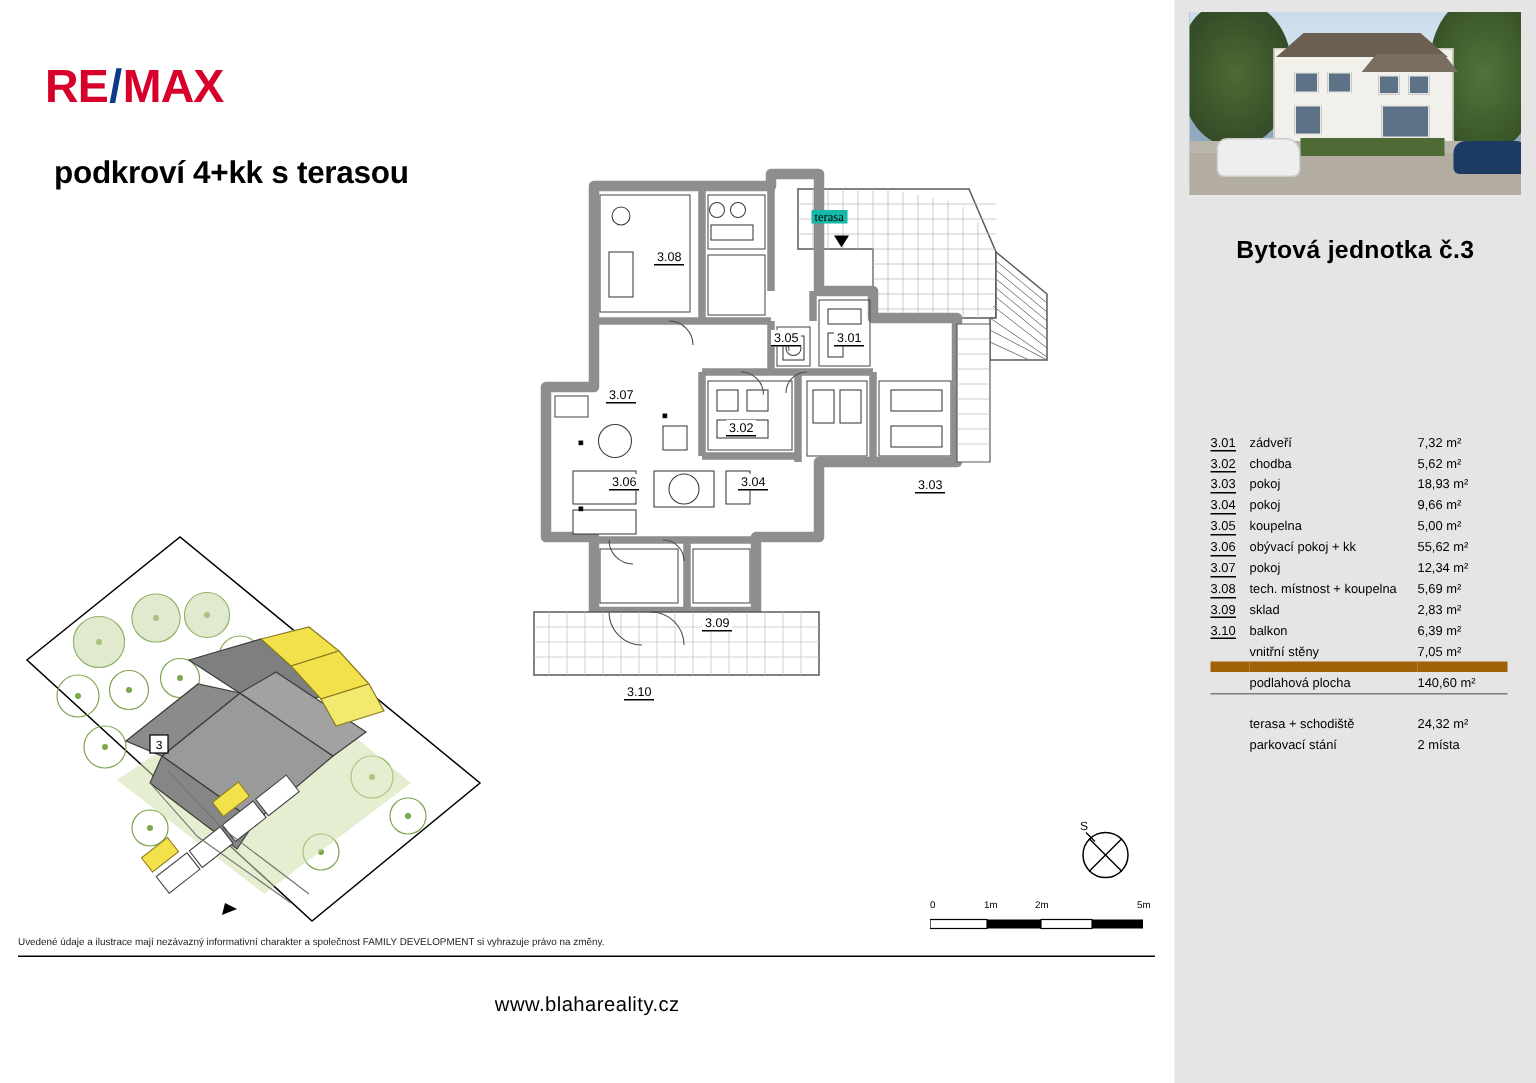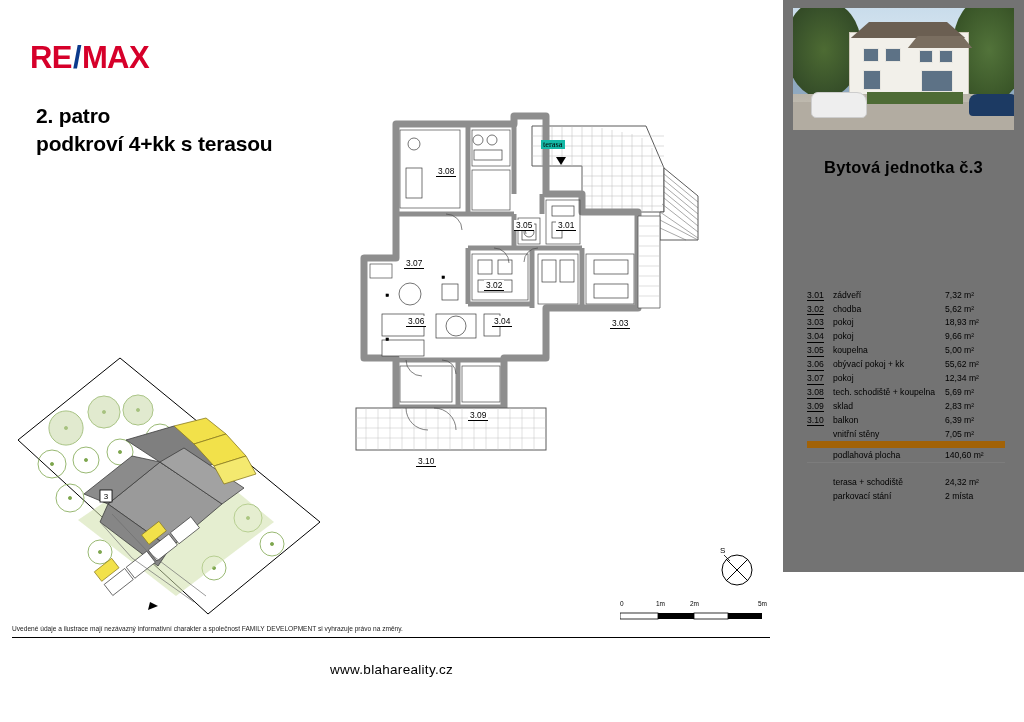--- a/index.html
+++ b/index.html
@@ -21,22 +21,22 @@
     height: 722px;
     background: #ffffff;
   }
 
   
   #sidebar {
     position: absolute;
     left: 783px;
     top: 0;
     width: 241px;
-    height: 572px;
-    background: #737373;
+    height: 722px;
+    background: #e5e5e5;
   }
   #photo {
     position: absolute;
     left: 10px;
     top: 8px;
     width: 221px;
     height: 122px;
     overflow: hidden;
     background: #8fa9c0;
   }
@@ -267,21 +267,20 @@
 </head>
 <body>
 
 <div id="page">
 
   <div id="logo">
     <span>RE</span><span class="slash">/</span><span>MAX</span>
   </div>
 
   <div id="heading">
-    <div>2. patro</div>
     <div>podkroví 4+kk s terasou</div>
   </div>
 
   <div id="plan">
     <svg width="520" height="380" viewBox="0 0 520 380">
       <g stroke="#000" stroke-width="0.6" fill="none">
 
         <g>
           <polygon points="286,18 400,18 418,60 418,104 336,104 336,58 286,58" fill="#ffffff" stroke="#5a5a5a" stroke-width="1"></polygon>
           <g stroke="#b9b9b9" stroke-width="0.5">
@@ -626,21 +625,21 @@
             <td class="nm">obývací pokoj + kk</td>
             <td class="ar">55,62 m²</td>
           </tr>
           <tr>
             <td class="code"><span>3.07</span></td>
             <td class="nm">pokoj</td>
             <td class="ar">12,34 m²</td>
           </tr>
           <tr>
             <td class="code"><span>3.08</span></td>
-            <td class="nm">tech. schodiště + koupelna</td>
+            <td class="nm">tech. místnost + koupelna</td>
             <td class="ar">5,69 m²</td>
           </tr>
           <tr>
             <td class="code"><span>3.09</span></td>
             <td class="nm">sklad</td>
             <td class="ar">2,83 m²</td>
           </tr>
           <tr>
             <td class="code"><span>3.10</span></td>
             <td class="nm">balkon</td>

